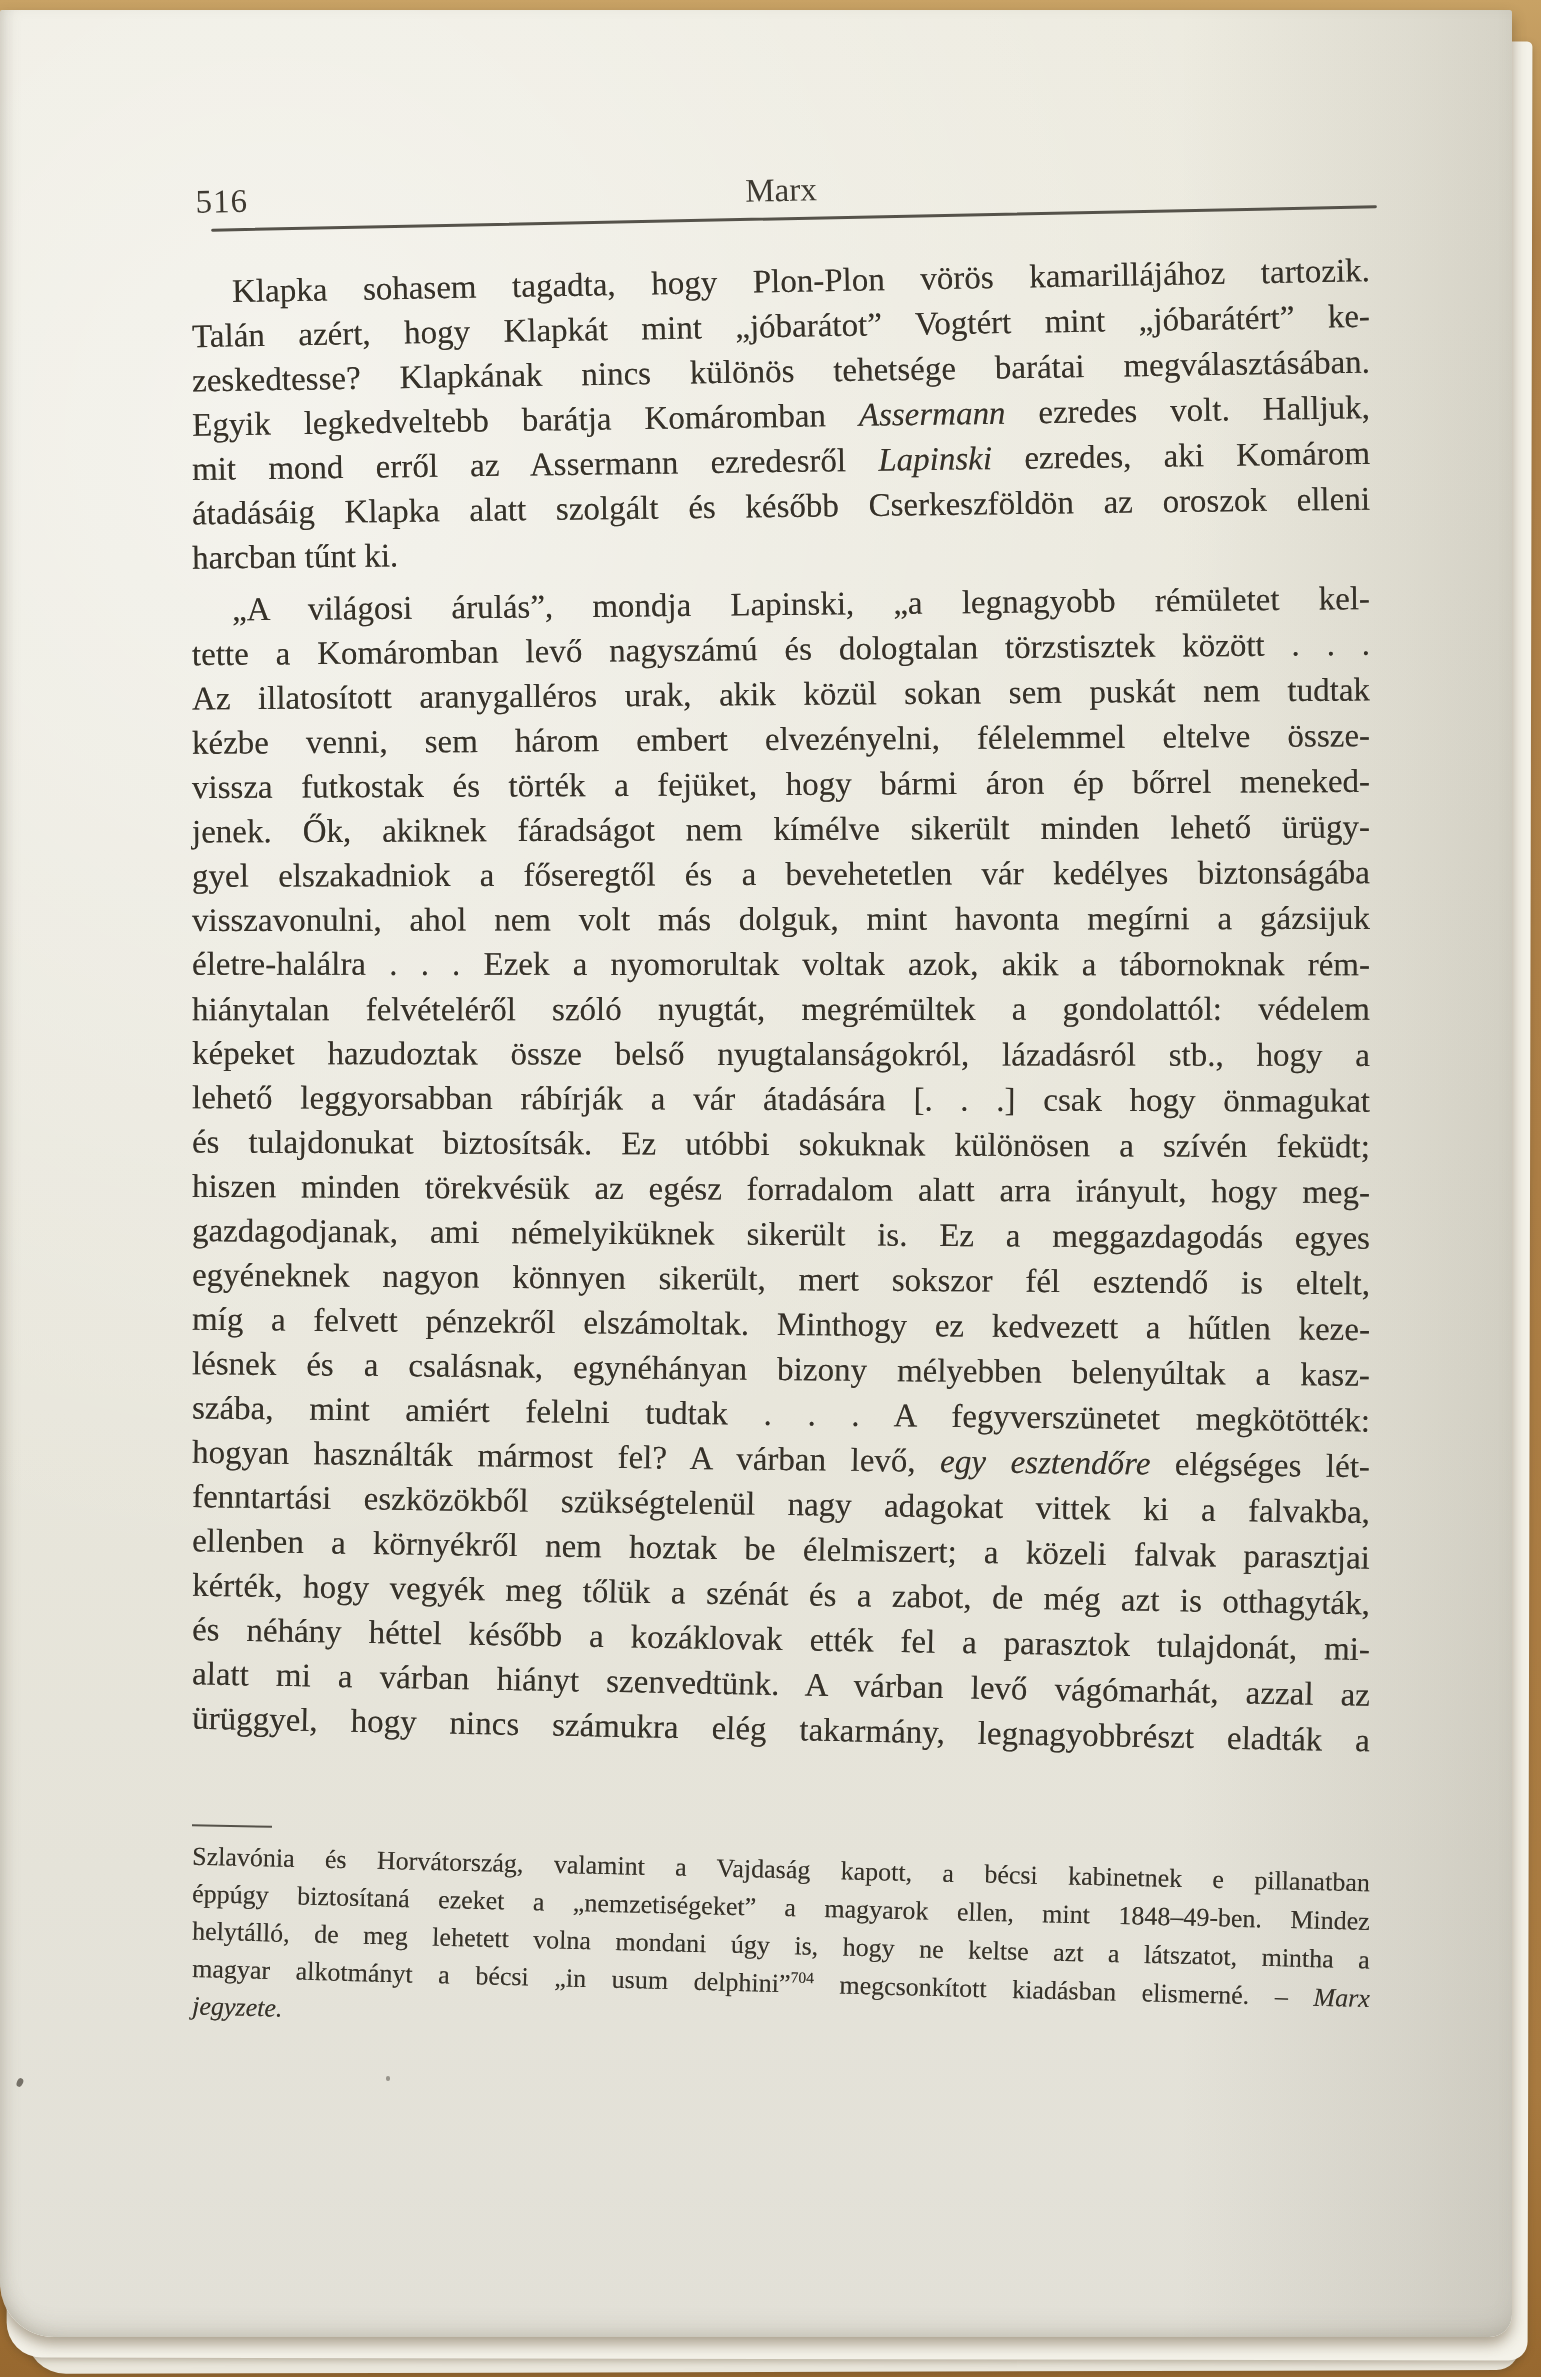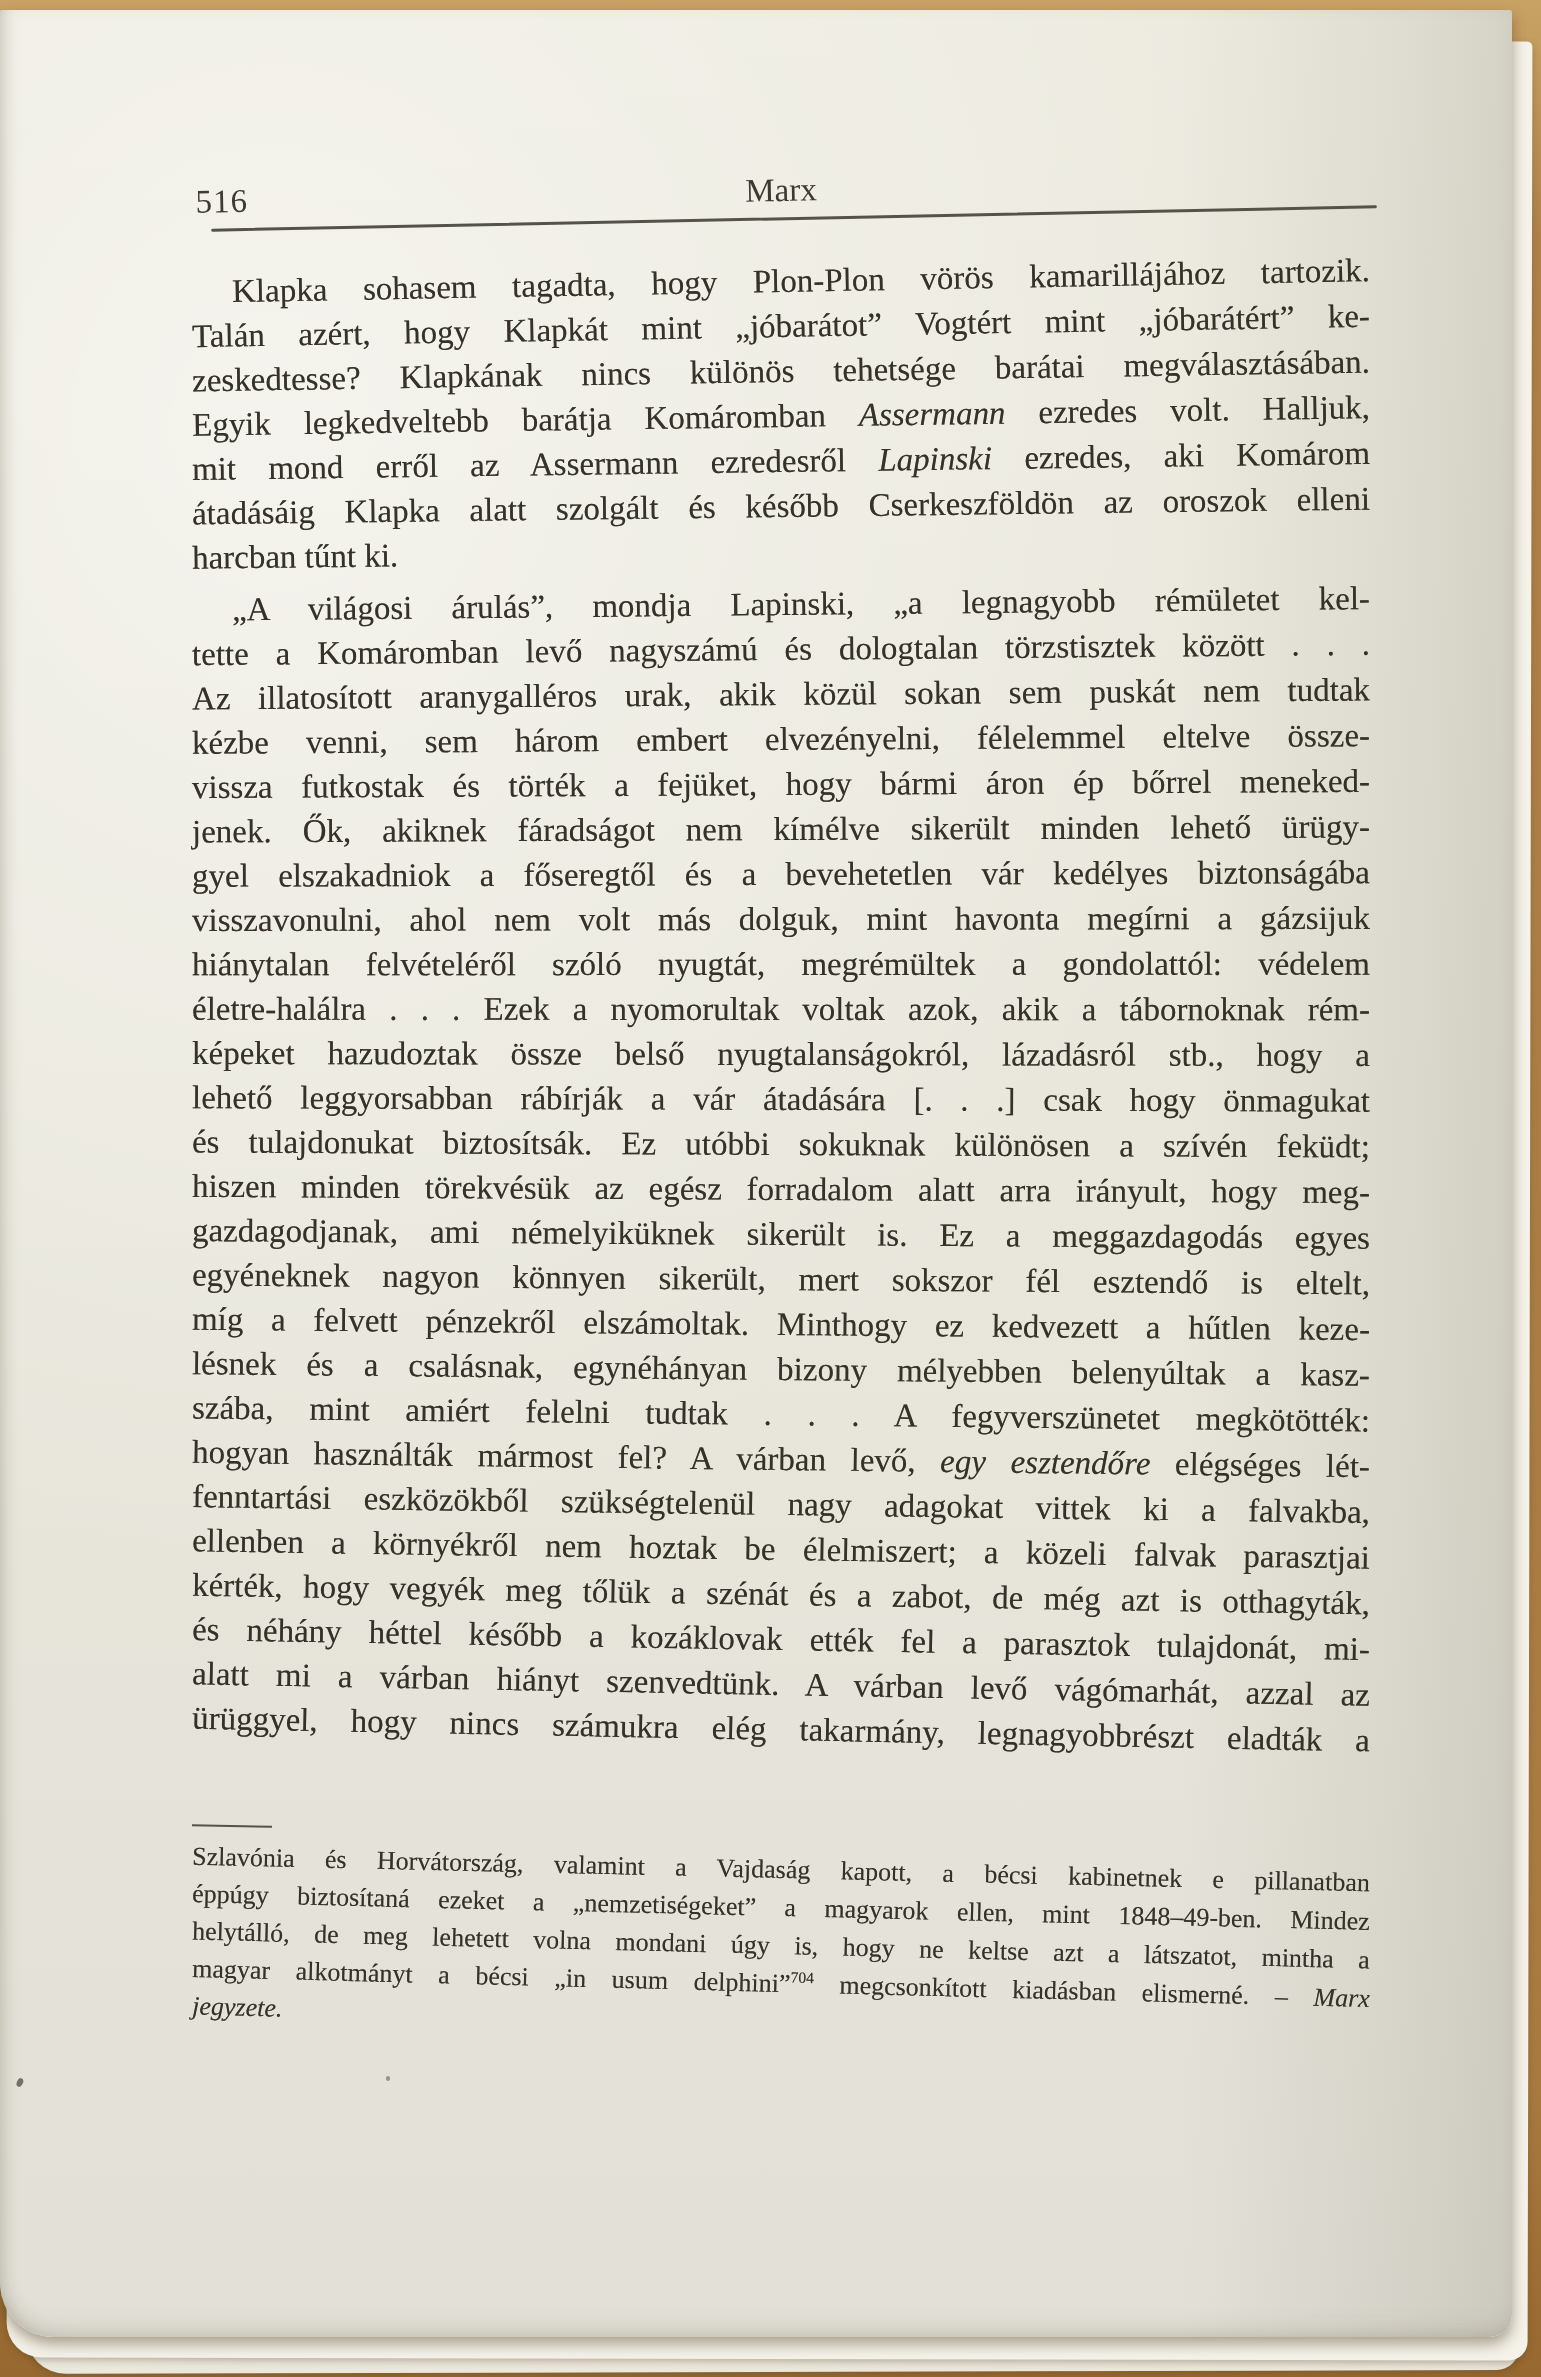--- a/index.html
+++ b/index.html
@@ -99,22 +99,22 @@
         </div>
       <div class="para p2">
           <div class="line tilt" style="transform: rotate(-0.573397deg);">„A világosi árulás”, mondja Lapinski, „a legnagyobb rémületet kel-</div>
           <div class="line tilt" style="transform: rotate(-0.50609deg);">tette a Komáromban levő nagyszámú és dologtalan törzstisztek között . . .</div>
           <div class="line tilt" style="transform: rotate(-0.438782deg);">Az illatosított aranygalléros urak, akik közül sokan sem puskát nem tudtak</div>
           <div class="line tilt" style="transform: rotate(-0.371474deg);">kézbe venni, sem három embert elvezényelni, félelemmel eltelve össze-</div>
           <div class="line tilt" style="transform: rotate(-0.304167deg);">vissza futkostak és törték a fejüket, hogy bármi áron ép bőrrel meneked-</div>
           <div class="line tilt" style="transform: rotate(-0.236859deg);">jenek. Ők, akiknek fáradságot nem kímélve sikerült minden lehető ürügy-</div>
           <div class="line tilt" style="transform: rotate(-0.169551deg);">gyel elszakadniok a főseregtől és a bevehetetlen vár kedélyes biztonságába</div>
           <div class="line tilt" style="transform: rotate(-0.102244deg);">visszavonulni, ahol nem volt más dolguk, mint havonta megírni a gázsijuk</div>
+          <div class="line tilt" style="transform: rotate(0.0323717deg);">életre-halálra . . . Ezek a nyomorultak voltak azok, akik a tábornoknak rém-</div>
           <div class="line tilt" style="transform: rotate(-0.0349358deg);">hiánytalan felvételéről szóló nyugtát, megrémültek a gondolattól: védelem</div>
-          <div class="line tilt" style="transform: rotate(0.0323717deg);">életre-halálra . . . Ezek a nyomorultak voltak azok, akik a tábornoknak rém-</div>
           <div class="line tilt" style="transform: rotate(0.0996794deg);">képeket hazudoztak össze belső nyugtalanságokról, lázadásról stb., hogy a</div>
           <div class="line tilt" style="transform: rotate(0.166987deg);">lehető leggyorsabban rábírják a vár átadására [. . .] csak hogy önmagukat</div>
           <div class="line tilt" style="transform: rotate(0.234295deg);">és tulajdonukat biztosítsák. Ez utóbbi sokuknak különösen a szívén feküdt;</div>
           <div class="line tilt" style="transform: rotate(0.301603deg);">hiszen minden törekvésük az egész forradalom alatt arra irányult, hogy meg-</div>
           <div class="line tilt" style="transform: rotate(0.36891deg);">gazdagodjanak, ami némelyiküknek sikerült is. Ez a meggazdagodás egyes</div>
           <div class="line tilt" style="transform: rotate(0.436218deg);">egyéneknek nagyon könnyen sikerült, mert sokszor fél esztendő is eltelt,</div>
           <div class="line tilt" style="transform: rotate(0.503526deg);">míg a felvett pénzekről elszámoltak. Minthogy ez kedvezett a hűtlen keze-</div>
           <div class="line tilt" style="transform: rotate(0.570833deg);">lésnek és a csalásnak, egynéhányan bizony mélyebben belenyúltak a kasz-</div>
           <div class="line tilt" style="transform: rotate(0.638141deg);">szába, mint amiért felelni tudtak . . . A fegyverszünetet megkötötték:</div>
           <div class="line tilt" style="transform: rotate(0.705449deg);">hogyan használták mármost fel? A várban levő, <i>egy esztendőre</i> elégséges lét-</div>

